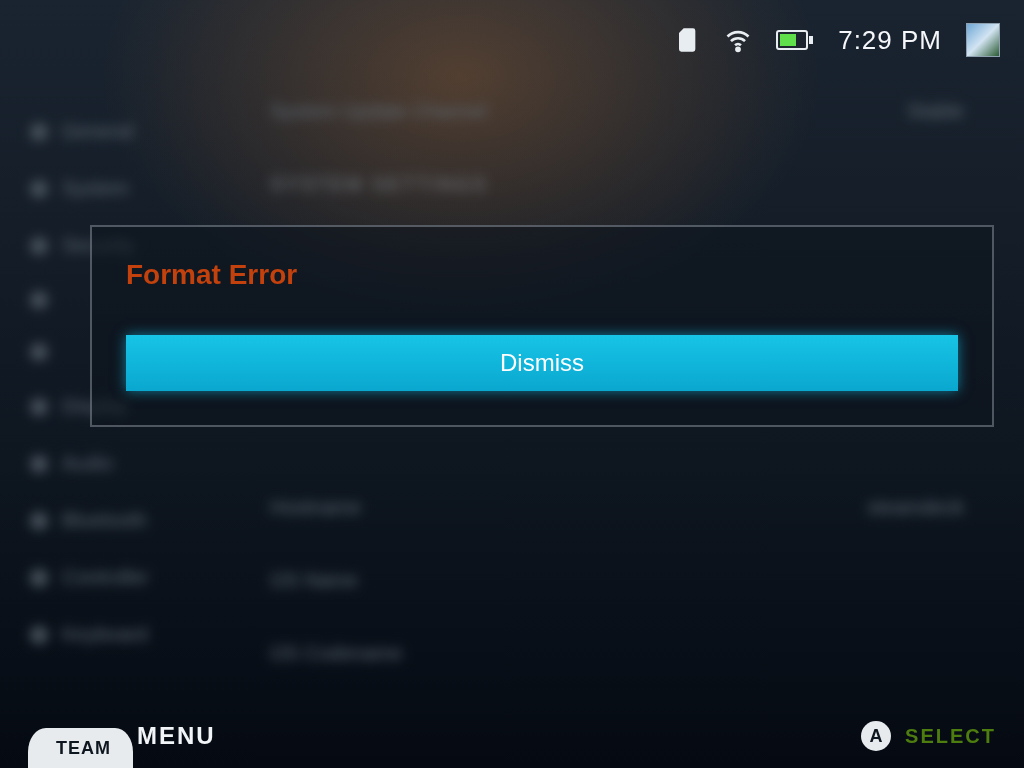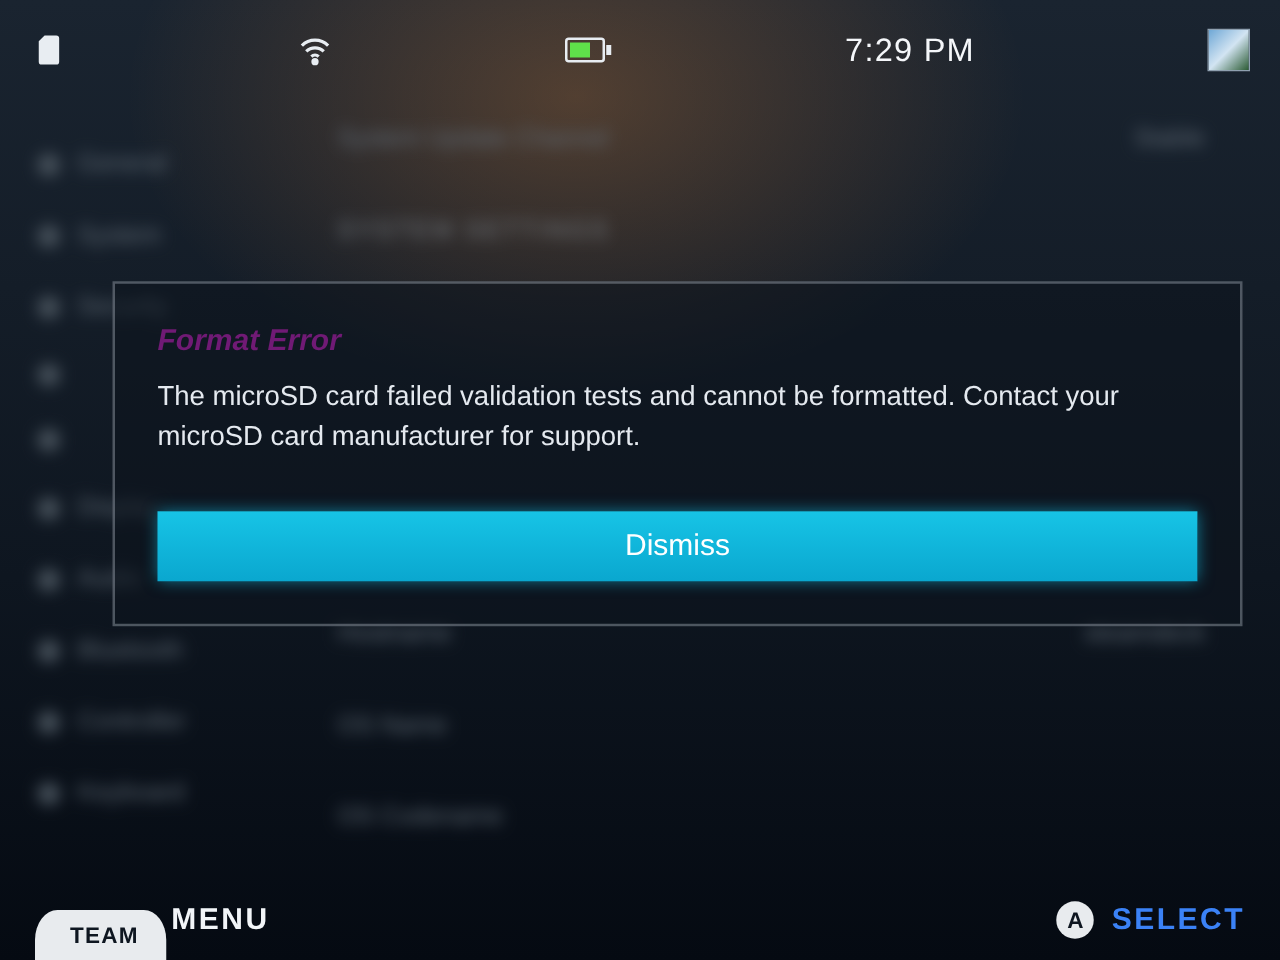--- a/index.html
+++ b/index.html
@@ -22,42 +22,42 @@
   .bg-sidebar { width: 200px; display: flex; flex-direction: column; gap: 34px; padding-top: 30px;}
   .bg-sidebar-item { display:flex; align-items:center; gap:14px; color:#8fa0b0; font-size:20px;}
   .bg-dot { width:18px; height:18px; border-radius:50%; background:#6d7d8c; flex:0 0 auto;}
   .bg-main { flex:1; display:flex; flex-direction:column; gap:50px; padding-top:10px;}
   .bg-heading { color:#aeb8c2; font-size:20px; letter-spacing:2px; text-transform:uppercase;}
   .bg-row { display:flex; justify-content:space-between; color:#8fa0b0; font-size:20px; padding-right:30px;}
 
   
   .status-bar {
     position: absolute; top: 0; left: 0; right: 0; height: 80px;
-    display: flex; align-items: center; justify-content: space-between;
-    gap: 11px; padding: 0 24px;
+    display: flex; align-items: center; justify-content: flex-end;
+    gap: 24px; padding: 0 24px;
     z-index: 30;
   }
   .status-icon { display:flex; align-items:center; justify-content:center; }
   .status-icon svg { display:block; }
   .clock { font-size: 26px; font-weight:500; color:#f5f7fa; letter-spacing:1px;}
   .avatar {
     width:34px; height:34px; border:1px solid #8fa0b0;
     background: linear-gradient(135deg,#6fa8d6 0%, #d2e4f2 50%, #2b5b33 100%);
   }
 
   
   .modal {
     position:absolute;
     left: 90px; right: 30px; top: 225px;
     border: 2px solid rgba(200,210,220,0.35);
     background: rgba(12,20,30,0.55);
     padding: 32px 34px 34px 34px;
     z-index: 20;
   }
-  .modal-title { font-size: 24px; font-weight:700; color:#701a75; margin-bottom:14px;font-style:italic;}
+  .modal-title { font-size: 28px; font-weight:700; color:#c2410c; margin-bottom:14px;}
   .modal-body  { font-size: 22px; line-height:1.45; color:#e4e9ef; max-width: 820px;}
   .modal-btn {
     margin-top: 44px;
     width: 100%;
     height: 56px;
     background: linear-gradient(180deg,#17c4e6 0%, #0aa7cf 100%);
     color:#ffffff;
     font-size:24px; font-weight:500;
     display:flex; align-items:center; justify-content:center;
     border:none; cursor:pointer;
@@ -80,21 +80,21 @@
     transform: translateY(14px);
   }
   .menu-label { font-size:24px; font-weight:700; letter-spacing:2px; color:#f2f5f8;}
   .footer-right { display:flex; align-items:center; gap:14px;}
   .glyph-a {
     width:30px; height:30px; border-radius:50%;
     background:#e8ebee; color:#0e1620;
     font-weight:800; font-size:18px;
     display:flex; align-items:center; justify-content:center;
   }
-  .select-label { font-size:24px; font-weight:700; letter-spacing:2px; color:#3b82f6;}
+  .select-label { font-size:20px; font-weight:700; letter-spacing:2px; color:#4d7c0f;}
 </style>
 </head>
 <body>
 
 <div class="bg-blur">
   <div class="bg-sidebar">
     <div class="bg-sidebar-item">
         <span class="bg-dot"></span>
         <span>General</span>
       </div>
@@ -177,21 +177,20 @@
         <rect x="33" y="8" width="4" height="8" fill="#e8edf2"></rect>
         <rect x="4" y="6" width="16" height="12" fill="#5fe04a"></rect>
       </svg>
   </span>
   <span class="clock">7:29 PM</span>
   <div class="avatar"></div>
 </div>
 
 <div class="modal">
   <div class="modal-title">Format Error</div>
-  <div class="modal-body">The microSD card failed validation tests and cannot be formatted. Contact your microSD card manufacturer for support.</div>
   <button class="modal-btn">Dismiss</button>
 </div>
 
 <div class="footer">
   <div class="footer-left">
     <div class="steam-pill">TEAM</div>
     <div class="menu-label">MENU</div>
   </div>
   <div class="footer-right">
     <div class="glyph-a">A</div>

